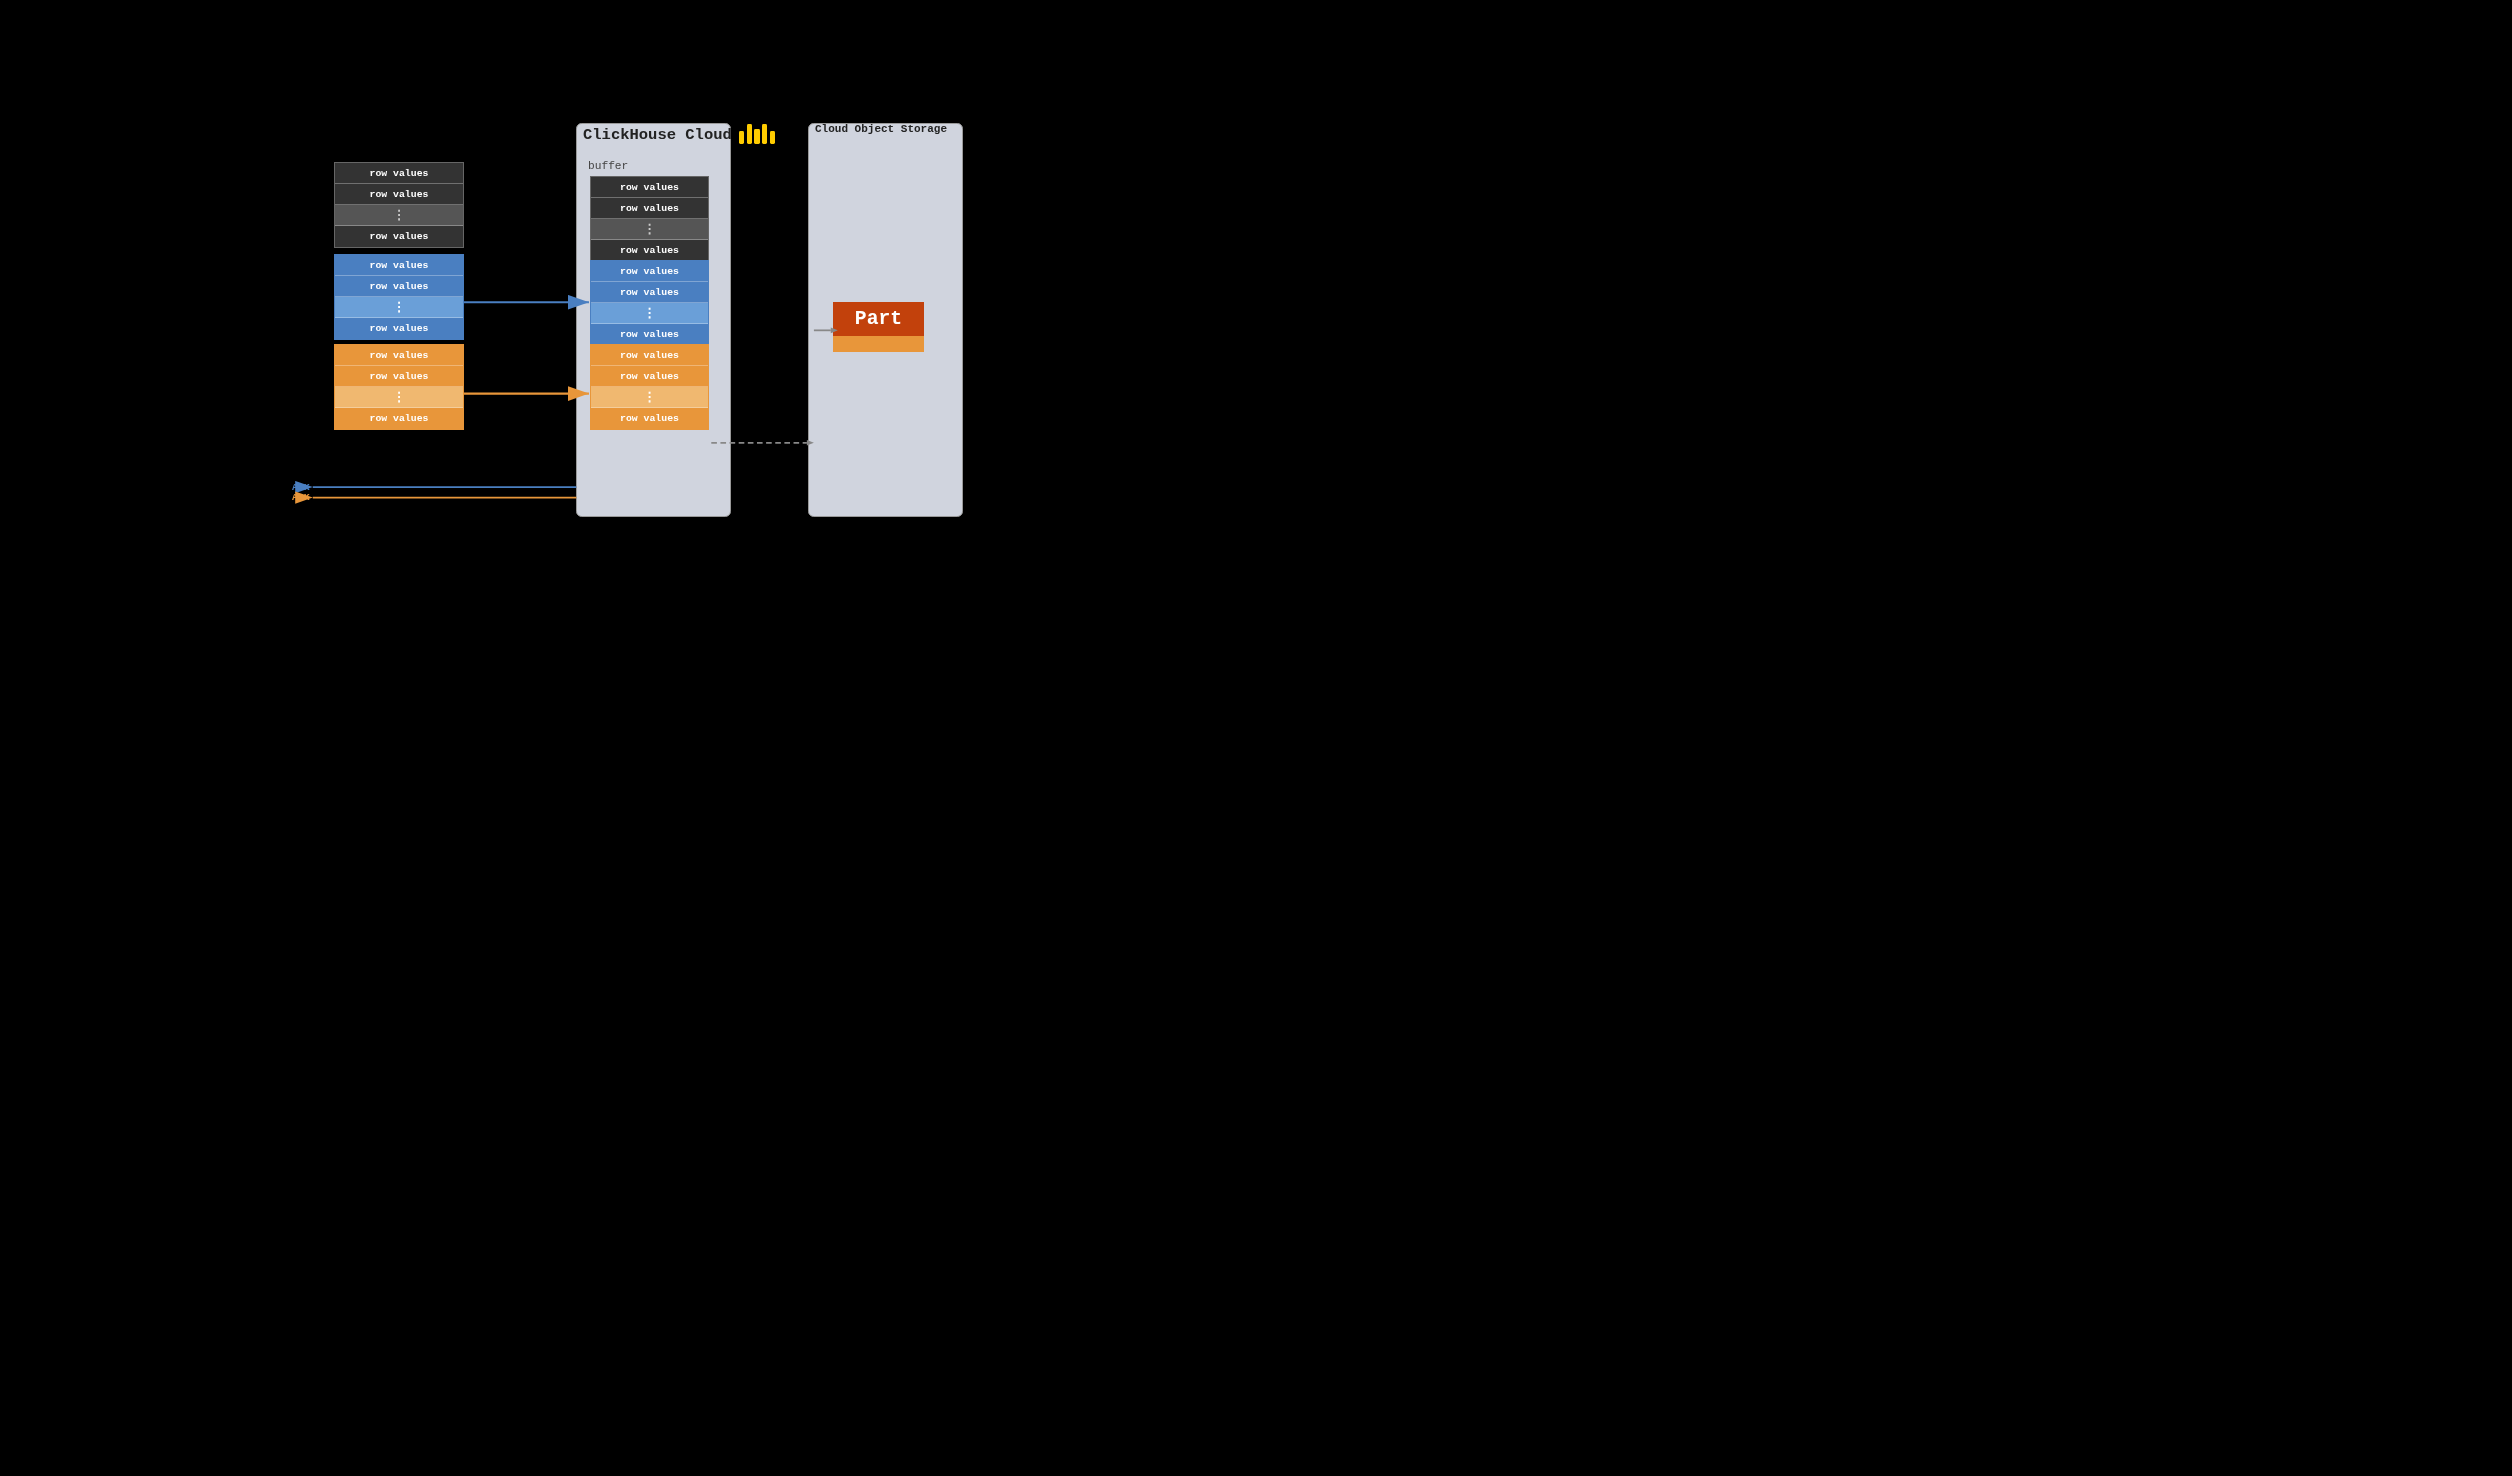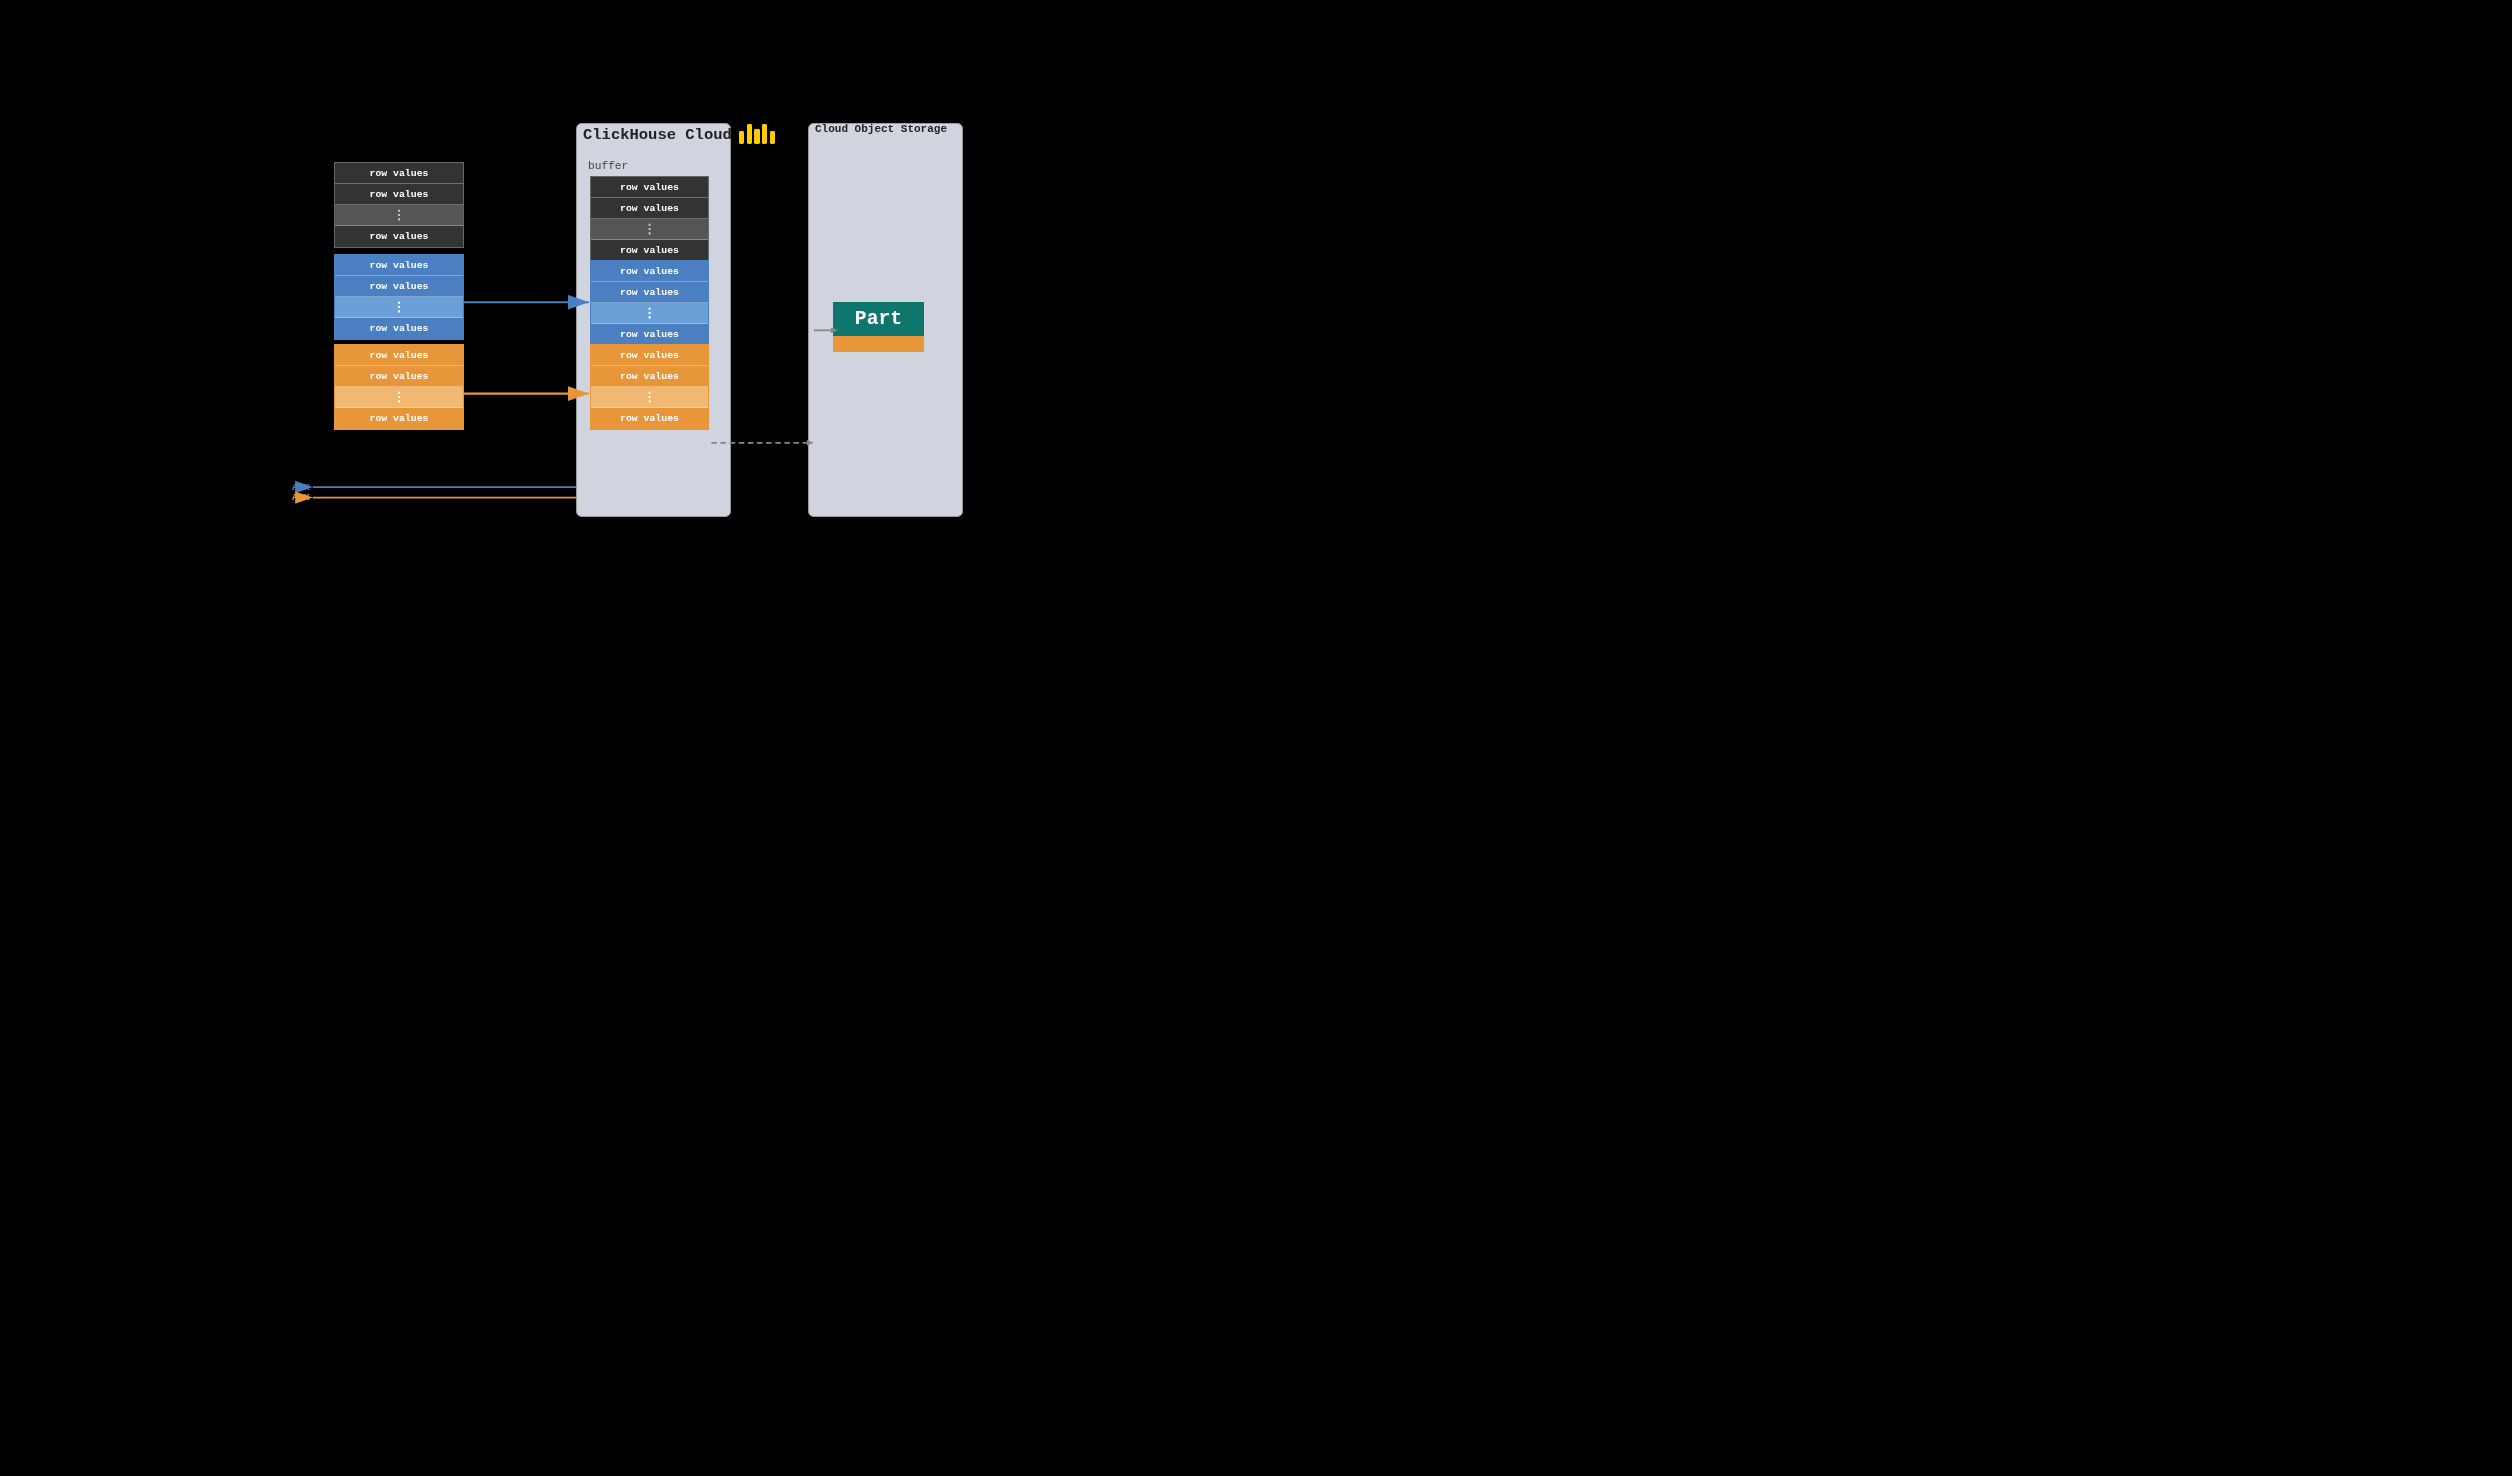--- a/index.html
+++ b/index.html
@@ -158,21 +158,21 @@
     }
 
     
     .part-block {
       position: absolute;
       top: 302px; left: 833px;
       width: 91px;
       height: 49px;
     }
     .part-top {
-      background: #0f766e;
+      background: #c2410c;
       width: 91px;
       height: 34px;
       display: flex;
       align-items: center;
       justify-content: center;
     }
     .part-text {
       font-family: 'Courier New', monospace;
       font-size: 19.7px;
       font-weight: bold;

